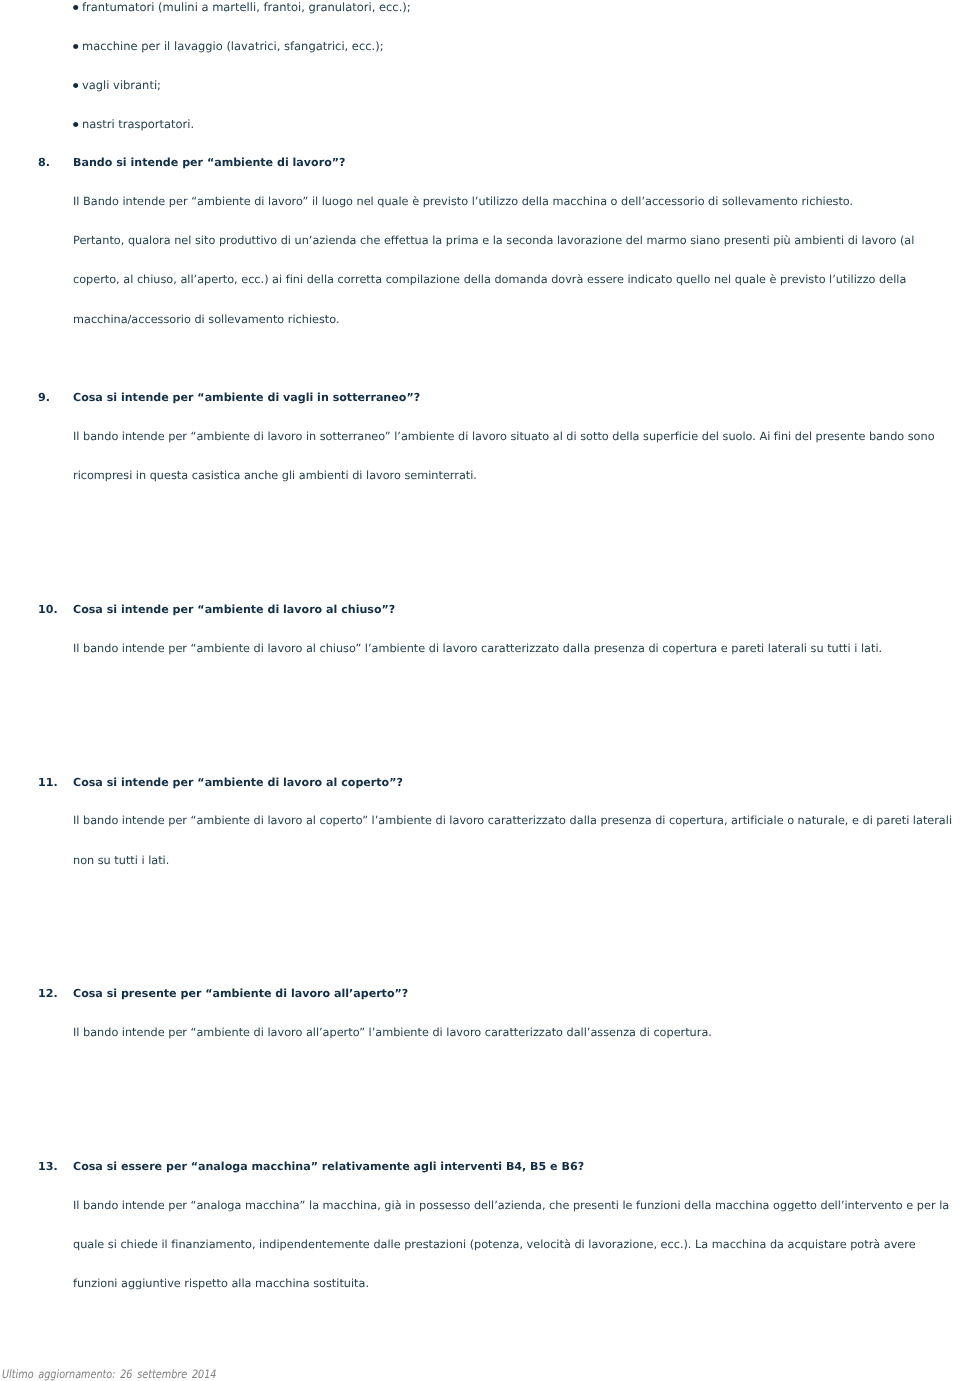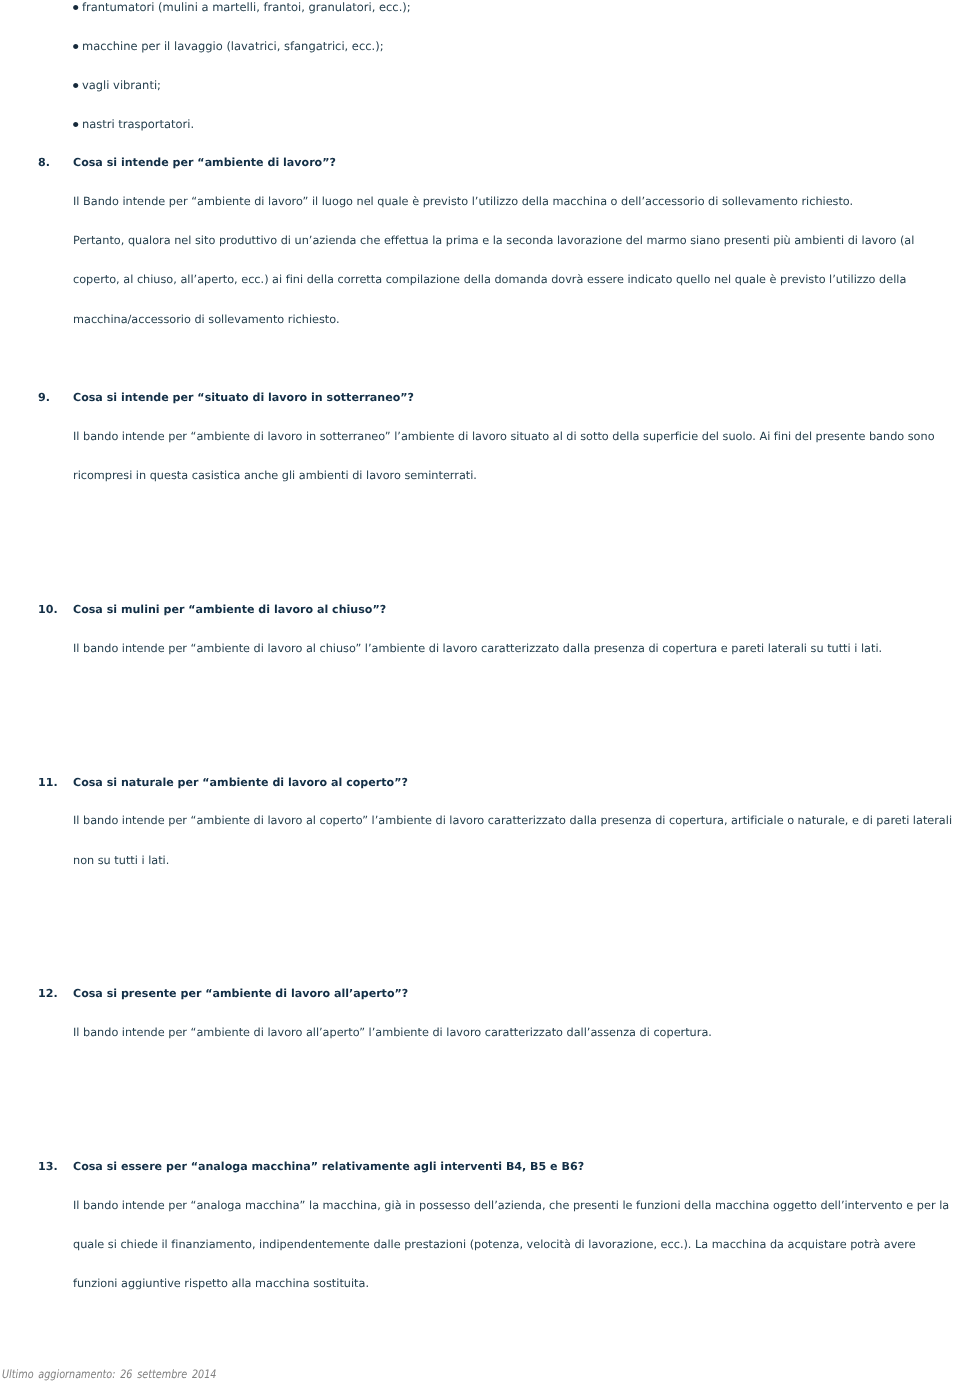--- a/index.html
+++ b/index.html
@@ -33,37 +33,37 @@
     <li class="bullet-row">
         <span class="bdot" style="top:87.3px">•</span>
         <span class="row btext" style="top:85.33px">vagli vibranti;</span>
       </li>
     <li class="bullet-row">
         <span class="bdot" style="top:126.4px">•</span>
         <span class="row btext" style="top:124.43px">nastri trasportatori.</span>
       </li>
   </ul>
   <section class="faq-item">
-    <h2 class="row head" style="top:163.37px"><span class="qnum">8.</span><span class="qtext">Cosa si intende per “ambiente di lavoro”?</span></h2>
+    <h2 class="row head" style="top:163.37px"><span class="qnum">8.</span><span class="qtext">Bando si intende per “ambiente di lavoro”?</span></h2>
     <p class="row body" style="top:201.9px">Il Bando intende per “ambiente di lavoro” il luogo nel quale è previsto l’utilizzo della macchina o dell’accessorio di sollevamento richiesto.</p>
     <p class="row body" style="top:241.1px">Pertanto, qualora nel sito produttivo di un’azienda che effettua la prima e la seconda lavorazione del marmo siano presenti più ambienti di lavoro (al</p>
     <p class="row body" style="top:280.3px">coperto, al chiuso, all’aperto, ecc.) ai fini della corretta compilazione della domanda dovrà essere indicato quello nel quale è previsto l’utilizzo della</p>
     <p class="row body" style="top:319.5px">macchina/accessorio di sollevamento richiesto.</p>
   </section>
   <section class="faq-item">
-    <h2 class="row head" style="top:398.17px"><span class="qnum">9.</span><span class="qtext">Cosa si intende per “situato di lavoro in sotterraneo”?</span></h2>
+    <h2 class="row head" style="top:398.17px"><span class="qnum">9.</span><span class="qtext">Cosa si intende per “ambiente di vagli in sotterraneo”?</span></h2>
     <p class="row body" style="top:436.9px">Il bando intende per “ambiente di lavoro in sotterraneo” l’ambiente di lavoro situato al di sotto della superficie del suolo. Ai fini del presente bando sono</p>
     <p class="row body" style="top:476.1px">ricompresi in questa casistica anche gli ambienti di lavoro seminterrati.</p>
   </section>
   <section class="faq-item">
-    <h2 class="row head" style="top:610.17px"><span class="qnum">10.</span><span class="qtext">Cosa si mulini per “ambiente di lavoro al chiuso”?</span></h2>
+    <h2 class="row head" style="top:610.17px"><span class="qnum">10.</span><span class="qtext">Cosa si intende per “ambiente di lavoro al chiuso”?</span></h2>
     <p class="row body" style="top:648.6px">Il bando intende per “ambiente di lavoro al chiuso” l’ambiente di lavoro caratterizzato dalla presenza di copertura e pareti laterali su tutti i lati.</p>
   </section>
   <section class="faq-item">
-    <h2 class="row head" style="top:782.97px"><span class="qnum">11.</span><span class="qtext">Cosa si naturale per “ambiente di lavoro al coperto”?</span></h2>
+    <h2 class="row head" style="top:782.97px"><span class="qnum">11.</span><span class="qtext">Cosa si intende per “ambiente di lavoro al coperto”?</span></h2>
     <p class="row body" style="top:821.4px">Il bando intende per “ambiente di lavoro al coperto” l’ambiente di lavoro caratterizzato dalla presenza di copertura, artificiale o naturale, e di pareti laterali</p>
     <p class="row body" style="top:860.6px">non su tutti i lati.</p>
   </section>
   <section class="faq-item">
     <h2 class="row head" style="top:994.17px"><span class="qnum">12.</span><span class="qtext">Cosa si presente per “ambiente di lavoro all’aperto”?</span></h2>
     <p class="row body" style="top:1032.9px">Il bando intende per “ambiente di lavoro all’aperto” l’ambiente di lavoro caratterizzato dall’assenza di copertura.</p>
   </section>
   <section class="faq-item">
     <h2 class="row head" style="top:1167.17px"><span class="qnum">13.</span><span class="qtext">Cosa si essere per “analoga macchina” relativamente agli interventi B4, B5 e B6?</span></h2>
     <p class="row body" style="top:1205.5px">Il bando intende per “analoga macchina” la macchina, già in possesso dell’azienda, che presenti le funzioni della macchina oggetto dell’intervento e per la</p>

